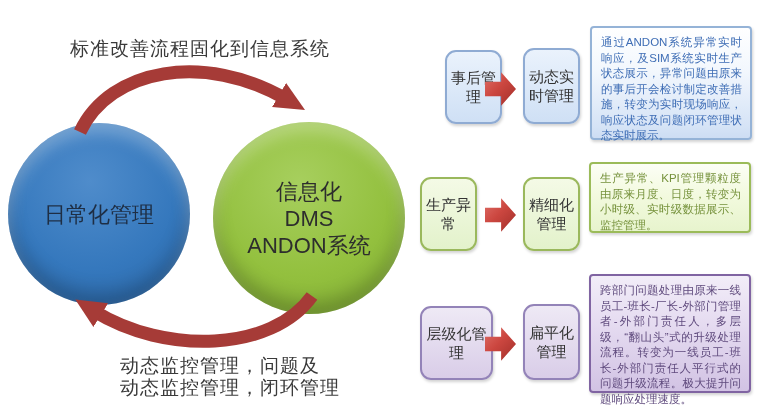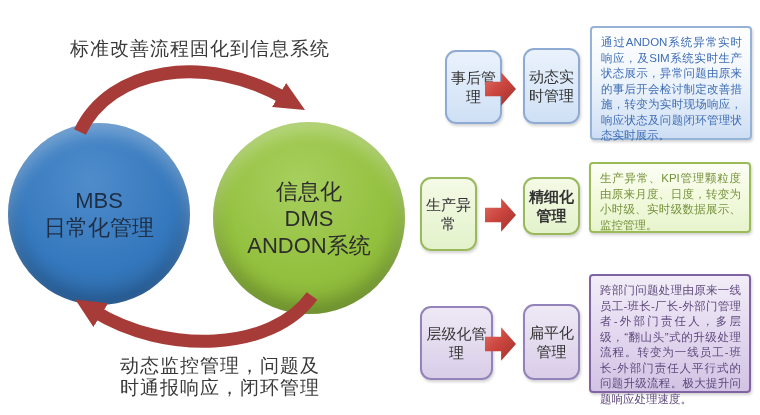--- a/index.html
+++ b/index.html
@@ -69,21 +69,20 @@
   }
 </style>
 </head>
 <body>
 
 <div class="canvas">
 
   <div class="top-label">标准改善流程固化到信息系统</div>
 
   <div class="circle blue">
-    <div class="ln">MBS</div>
     <div class="ln">日常化管理</div>
   </div>
 
   <div class="circle green">
     <div class="ln">信息化</div>
     <div class="ln">DMS</div>
     <div class="ln">ANDON系统</div>
   </div>
 
   <svg class="arcs" width="430" height="415" viewBox="0 0 430 415">
@@ -91,31 +90,31 @@
       <marker id="ah" markerUnits="userSpaceOnUse" markerWidth="42" markerHeight="42" refX="8" refY="21" orient="auto">
         <path d="M0,7 L30,21 L0,35 Z" fill="#a63b37"></path>
       </marker>
     </defs>
     <path d="M 80 132 C 110 68, 205 52, 286 99" fill="none" stroke="#a63b37" stroke-width="13" marker-end="url(#ah)"></path>
     <path d="M 312 296 C 272 352, 165 355, 94 311" fill="none" stroke="#a63b37" stroke-width="13" marker-end="url(#ah)"></path>
   </svg>
 
   <div class="bottom-label">
     <div>动态监控管理，问题及</div>
-    <div>时通报响应，闭环管理</div>
+    <div>动态监控管理，闭环管理</div>
   </div>
 
   <div class="mini-box mini-blue" style="left:421px;top:50px;width:57px;height:74px;margin-left:24px;">事后管理</div>
   <div class="block-arrow" style="left:485px;top:70px;"></div>
   <div class="mini-box mini-blue" style="left:523px;top:48px;width:57px;height:76px;">动态实时管理</div>
   <div class="detail-box detail-blue" style="left:590px;top:26px;width:162px;height:114px;">通过ANDON系统异常实时响应，及SIM系统实时生产状态展示，异常问题由原来的事后开会检讨制定改善措施，转变为实时现场响应，响应状态及问题闭环管理状态实时展示。</div>
 
   <div class="mini-box mini-green" style="left:420px;top:177px;width:57px;height:74px;">生产异常</div>
   <div class="block-arrow" style="left:485px;top:196px;"></div>
-  <div class="mini-box mini-green" style="left:523px;top:177px;width:57px;height:58px;font-weight:bold;">精细化管理</div>
+  <div class="mini-box mini-green" style="left:523px;top:177px;width:57px;height:74px;">精细化管理</div>
   <div class="detail-box detail-green" style="left:589px;top:162px;width:162px;height:71px;">生产异常、KPI管理颗粒度由原来月度、日度，转变为小时级、实时级数据展示、监控管理。</div>
 
   <div class="mini-box mini-purple" style="left:420px;top:306px;width:73px;height:74px;">层级化管理</div>
   <div class="block-arrow" style="left:485px;top:325px;"></div>
   <div class="mini-box mini-purple" style="left:523px;top:304px;width:57px;height:76px;">扁平化管理</div>
   <div class="detail-box detail-purple" style="left:589px;top:274px;width:162px;height:119px;">跨部门问题处理由原来一线员工-班长-厂长-外部门管理者-外部门责任人，多层级，“翻山头”式的升级处理流程。转变为一线员工-班长-外部门责任人平行式的问题升级流程。极大提升问题响应处理速度。</div>
 
 </div>
 
 </body></html>

